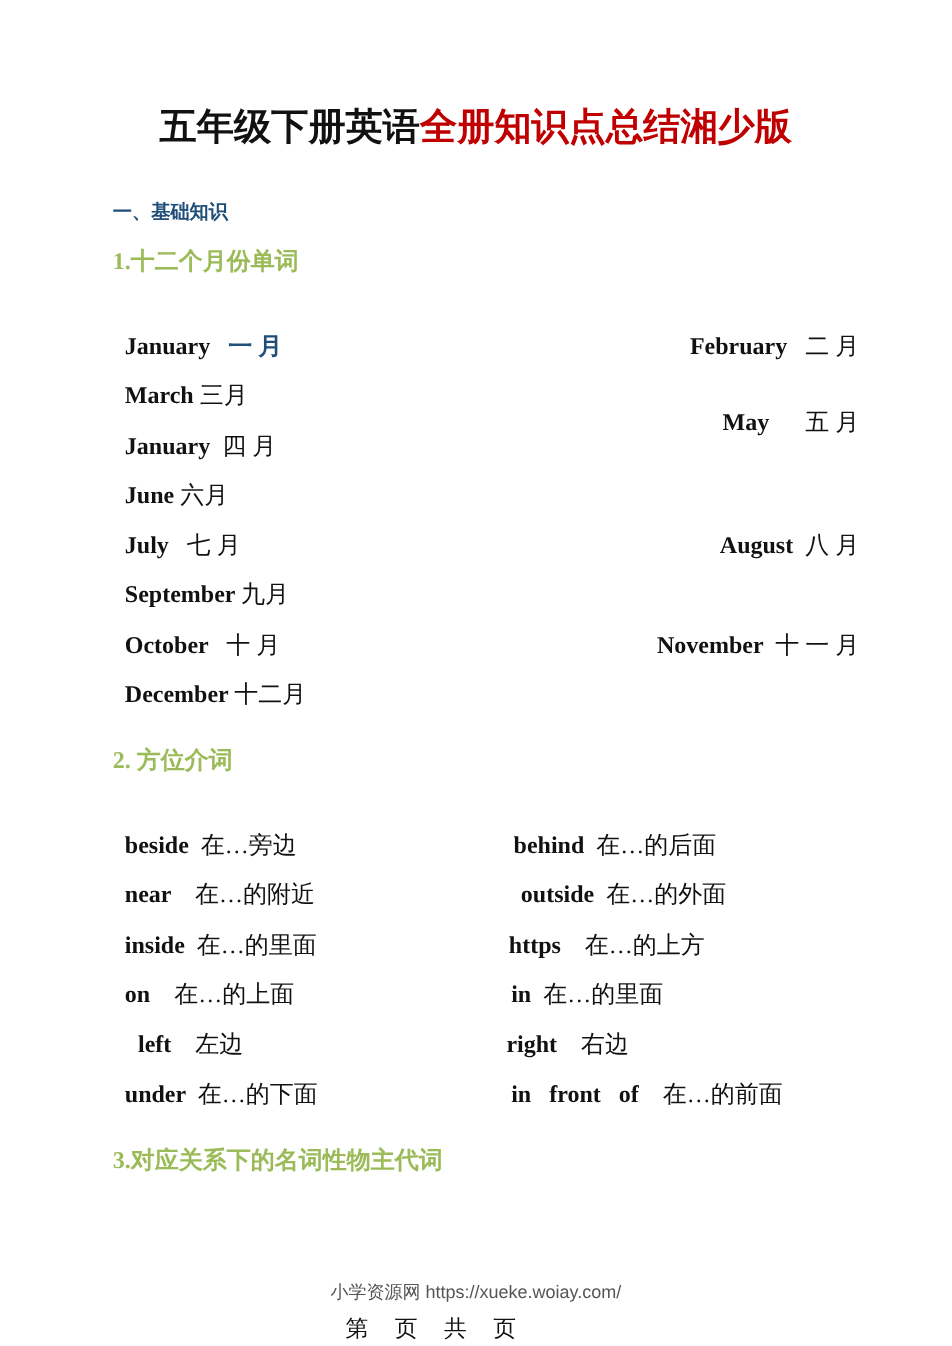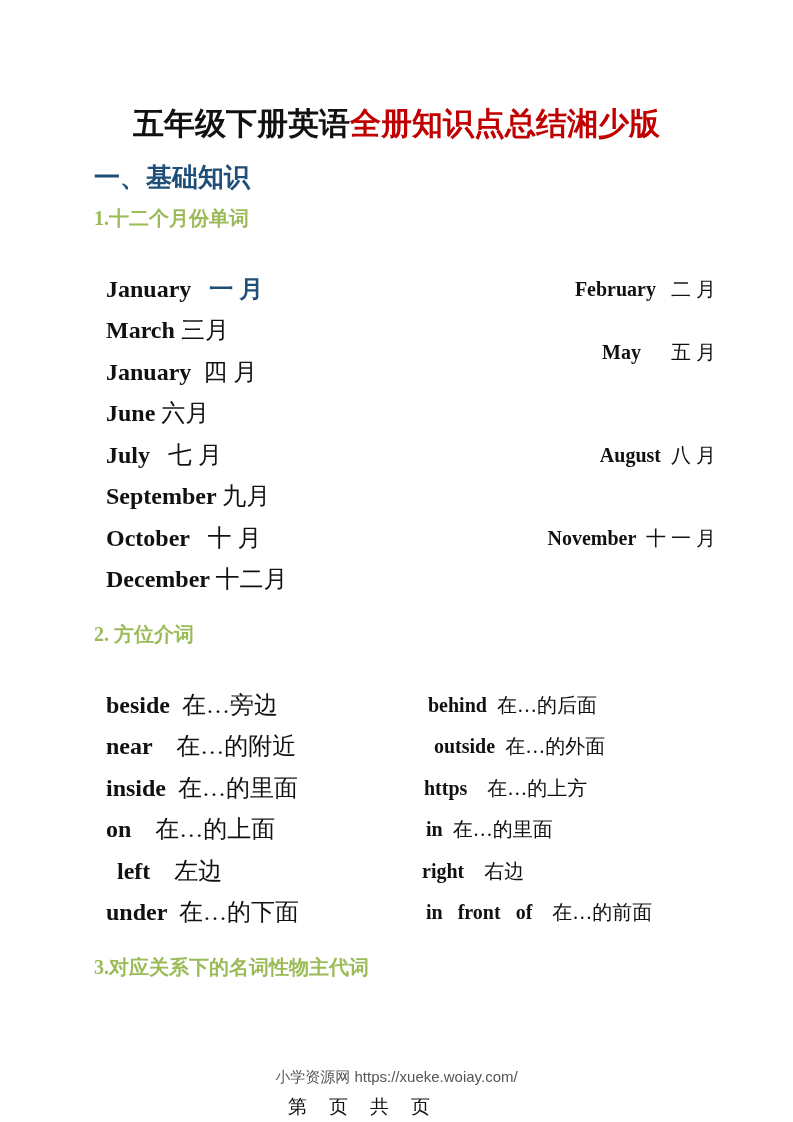--- a/index.html
+++ b/index.html
@@ -2,36 +2,36 @@
 <html><head>
   <meta charset="utf-8">
   <style>
     html, body { margin: 0; padding: 0; background: #ffffff; }
     body {
       width: 793px; height: 1122px; position: relative; overflow: hidden;
       font-family: "Liberation Serif", "DejaVu Serif", serif;
       color: #111111;
     }
     .title {
-      position: absolute; left: 0; width: 793px; top: 104px;
+      position: absolute; left: 0; width: 793px; top: 86px;
       text-align: center; font-size: 31px; font-weight: bold; letter-spacing: 0px;
       line-height: 40px;
     }
     .title .black { color: #111111; }
     .title .red { color: #c00000; }
     .h1 {
       position: absolute; left: 94px; top: 164px;
-      font-size: 26px; font-weight: bold; color: #1f4e79; line-height: 28px;
+      font-size: 16px; font-weight: bold; color: #1f4e79; line-height: 28px;
     }
     .h2 {
       position: absolute; left: 94px;
       font-size: 20px; font-weight: bold; color: #9bbb59; line-height: 28px;
     }
     .row {
-      position: absolute; left: 94px; font-size: 24px; font-weight: bold;
+      position: absolute; left: 94px; font-size: 20px; font-weight: bold;
       line-height: 28px; white-space: pre; text-align: center;
     }
     .row-right {
       position: absolute; right: 77px; font-size: 20px; font-weight: bold;
       line-height: 28px; white-space: pre; text-align: right;
     }
     .cn { font-weight: normal; }
     .cn-blue { color: #1f4e79; font-weight: bold; }
     .col2 { position: absolute; font-size: 20px; font-weight: bold; line-height: 28px; white-space: pre; }
     .footer-site {

